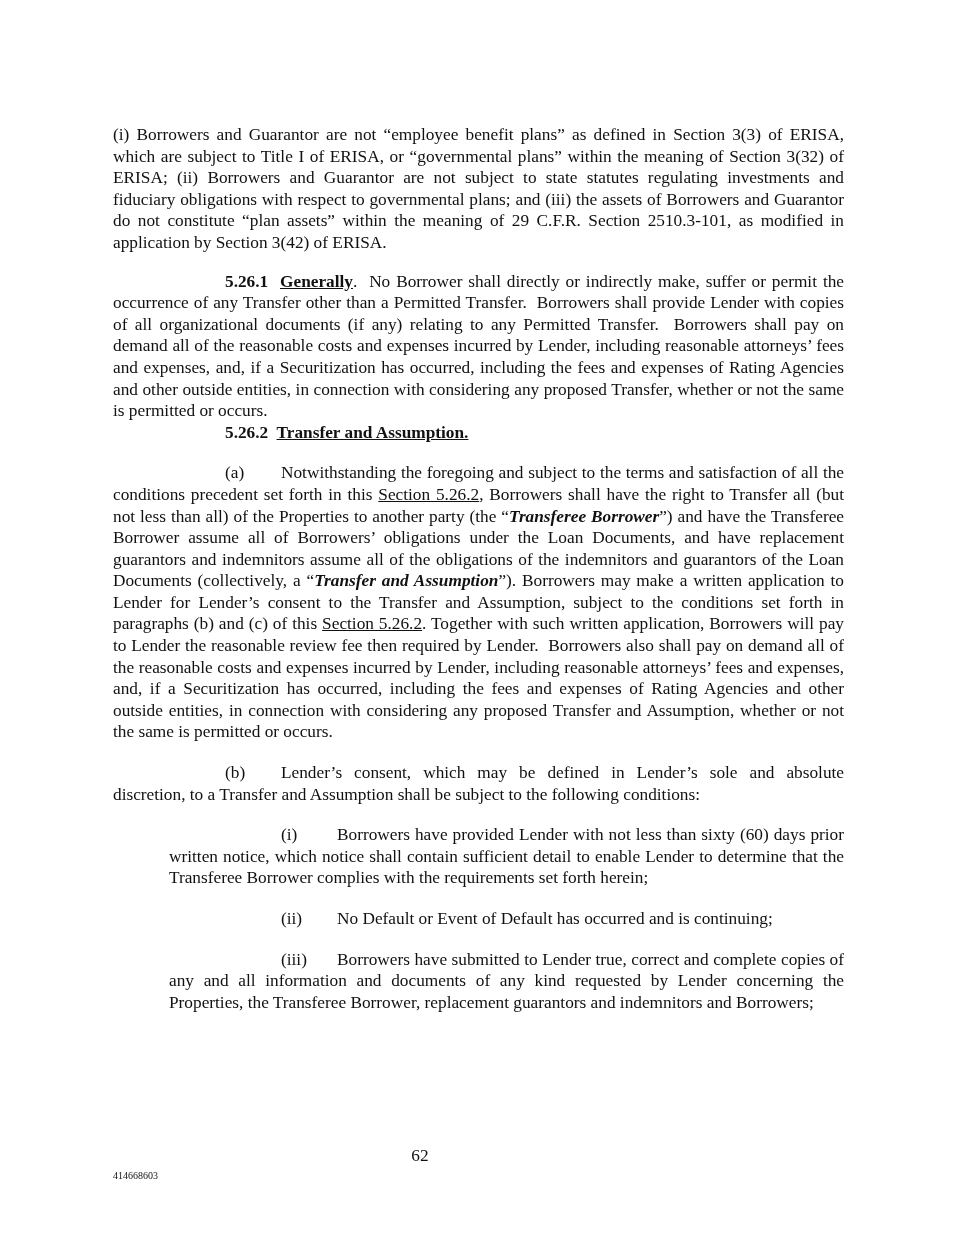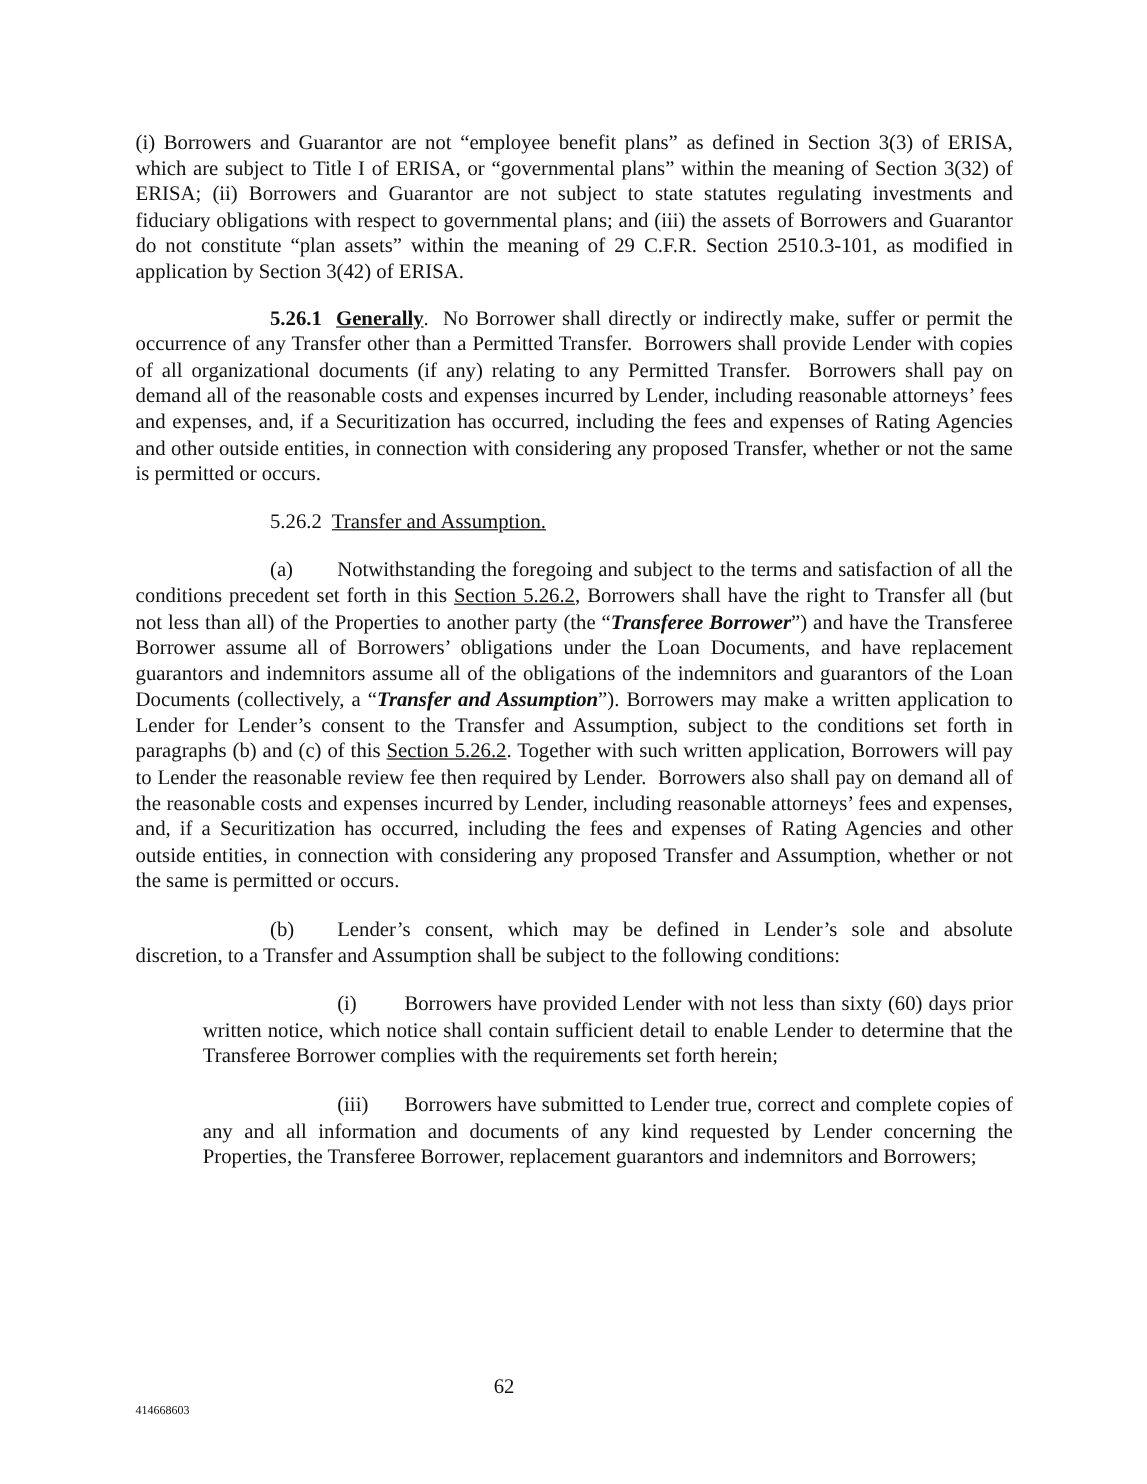--- a/index.html
+++ b/index.html
@@ -1,29 +1,29 @@
 <!DOCTYPE html>
 <html><head>
 <meta charset="utf-8">
 <style>
   html, body { margin: 0; padding: 0; background: #ffffff; }
   body {
     width: 956px; height: 1237px; position: relative; overflow: hidden;
     font-family: "Liberation Serif", serif; color: #111111;
   }
-  .page { position: absolute; left: 113px; top: 108px; width: 731px; }
+  .page { position: absolute; left: 113px; top: 124px; width: 731px; }
   p { margin: 0; font-size: 17.3px; line-height: 21.6px; text-align: justify; }
   .para1 { text-align: justify; }
   .heading { font-weight: bold; margin-top: 20px; }
   .heading .num { display: inline-block; margin-left: 55px; width: 57px; }
   .heading .title { text-decoration: underline; }
   .sub { margin-top: 17px; text-indent: 112px; }
   .sub .num { font-weight: bold; }
   .sub .title { font-weight: bold; text-decoration: underline; }
-  .subhead { margin-top: 18px; text-indent: 112px; font-weight: normal; }
+  .subhead { text-indent: 112px; font-weight: bold; }
   .subhead .title { text-decoration: underline; }
   .clause { margin-top: 19px; text-indent: 112px; }
   .clause .lbl { display: inline-block; text-indent: 0; width: 56px; }
   .ul { text-decoration: underline; }
   .bi { font-weight: bold; font-style: italic; }
   .item { margin-top: 19px; margin-left: 56px; text-indent: 112px; }
   .item .lbl { display: inline-block; text-indent: 0; width: 56px; }
   .item-single { margin-top: 19px; margin-left: 56px; text-indent: 112px; }
   .footer-page { position: absolute; top: 1146px; left: 0; width: 840px; text-align: center; font-size: 17.3px; }
   .footer-doc { position: absolute; top: 1170px; left: 113px; font-size: 10px; }
@@ -39,19 +39,20 @@
   <p class="sub"><span class="num">5.26.1</span>&nbsp; <span class="title">Generally</span><span>.</span><span style="white-space:pre-wrap">  No Borrower shall directly or indirectly make, suffer or permit the occurrence of any Transfer other than a Permitted Transfer.  Borrowers shall provide Lender with copies of all organizational documents (if any) relating to any Permitted Transfer.  Borrowers shall pay on demand all of the reasonable costs and expenses incurred by Lender, including reasonable attorneys’ fees and expenses, and, if a Securitization has occurred, including the fees and expenses of Rating Agencies and other outside entities, in connection with considering any proposed Transfer, whether or not the same is permitted or occurs.</span></p>
 
   <p class="subhead"><span>5.26.2</span>&nbsp; <span class="title">Transfer and Assumption.</span></p>
 
   <p class="clause"><span class="lbl">(a)</span><span>Notwithstanding the foregoing and subject to the terms and satisfaction of all the conditions precedent set forth in this </span><span class="ul">Section 5.26.2</span><span>, Borrowers shall have the right to Transfer all (but not less than all) of the Properties to another party (the “</span><span class="bi">Transferee Borrower</span><span>”) and have the Transferee Borrower assume all of Borrowers’ obligations under the Loan Documents, and have replacement guarantors and indemnitors assume all of the obligations of the indemnitors and guarantors of the Loan Documents (collectively, a “</span><span class="bi">Transfer and Assumption</span><span>”). Borrowers may make a written application to Lender for Lender’s consent to the Transfer and Assumption, subject to the conditions set forth in paragraphs (b) and (c) of this </span><span class="ul">Section 5.26.2</span><span style="white-space:pre-wrap">. Together with such written application, Borrowers will pay to Lender the reasonable review fee then required by Lender.  Borrowers also shall pay on demand all of the reasonable costs and expenses incurred by Lender, including reasonable attorneys’ fees and expenses, and, if a Securitization has occurred, including the fees and expenses of Rating Agencies and other outside entities, in connection with considering any proposed Transfer and Assumption, whether or not the same is permitted or occurs.</span></p>
 
   <p class="clause"><span class="lbl">(b)</span><span>Lender’s consent, which may be defined in Lender’s sole and absolute discretion, to a Transfer and Assumption shall be subject to the following conditions:</span></p>
 
   <p class="item"><span class="lbl">(i)</span><span>Borrowers have provided Lender with not less than sixty (60) days prior written notice, which notice shall contain sufficient detail to enable Lender to determine that the Transferee Borrower complies with the requirements set forth herein;</span></p>
 
+  <p class="item-single"><span class="lbl" style="display:inline-block;text-indent:0;width:56px">(ii)</span><span>No Default or Event of Default has occurred and is continuing;</span></p>
 
   <p class="item"><span class="lbl">(iii)</span><span>Borrowers have submitted to Lender true, correct and complete copies of any and all information and documents of any kind requested by Lender concerning the Properties, the Transferee Borrower, replacement guarantors and indemnitors and Borrowers;</span></p>
 
 </div>
 
 <div class="footer-page">62</div>
 <div class="footer-doc">414668603</div>
 
 </body></html>

